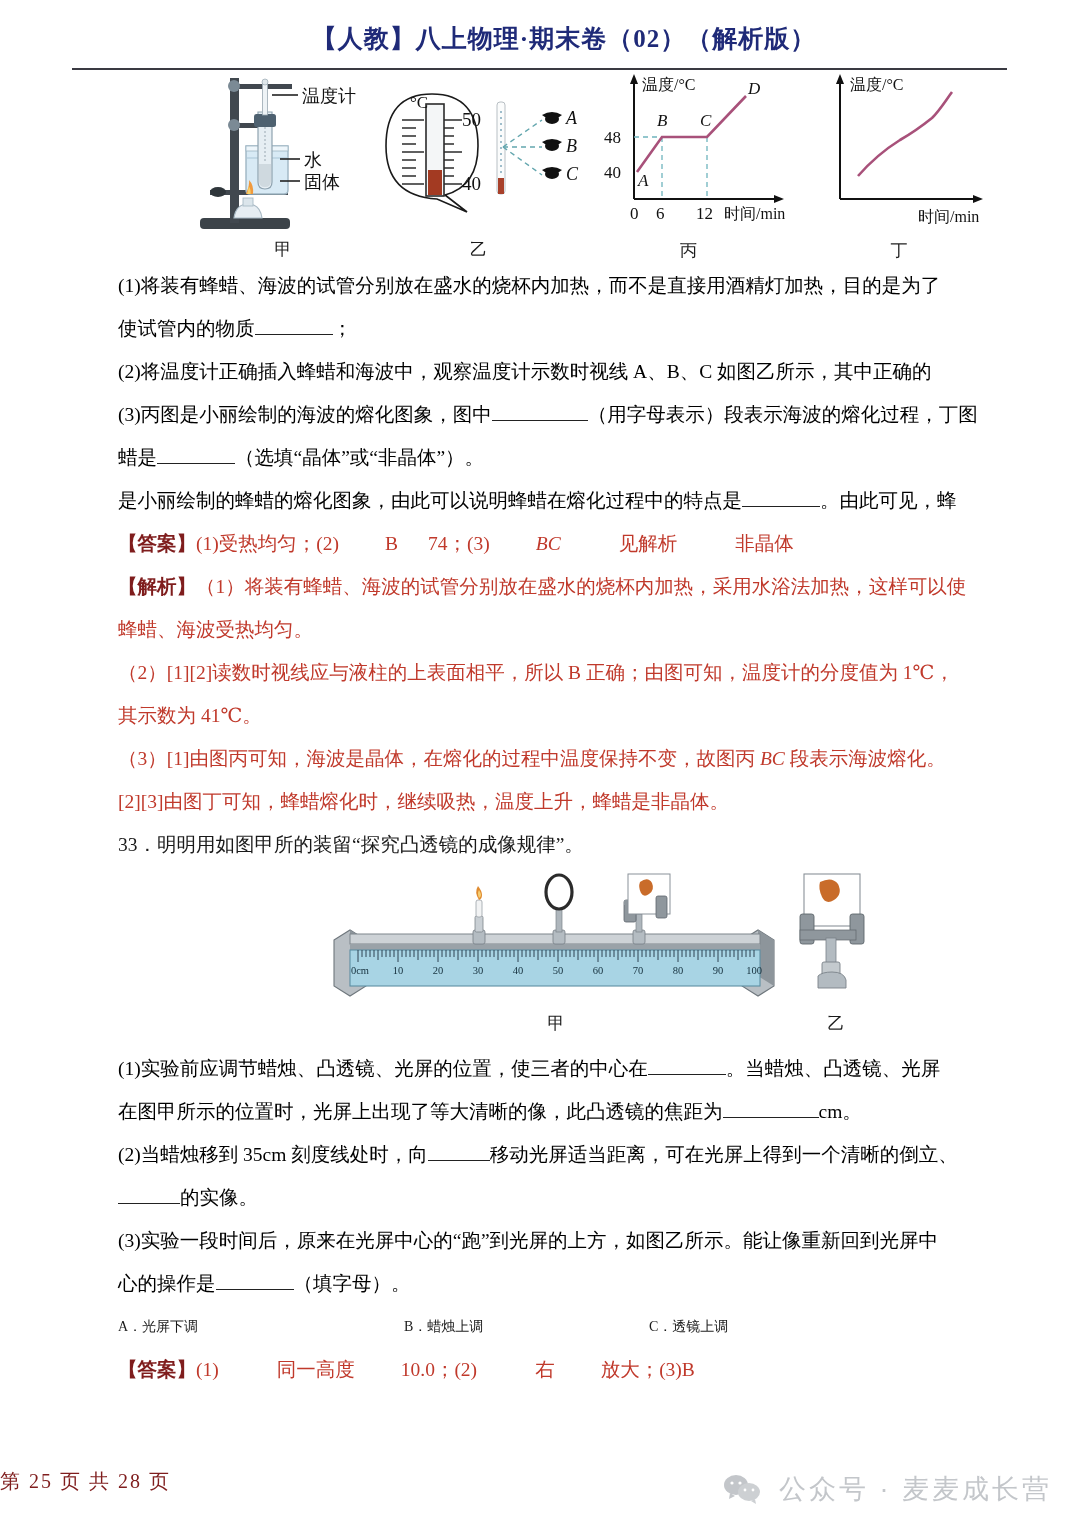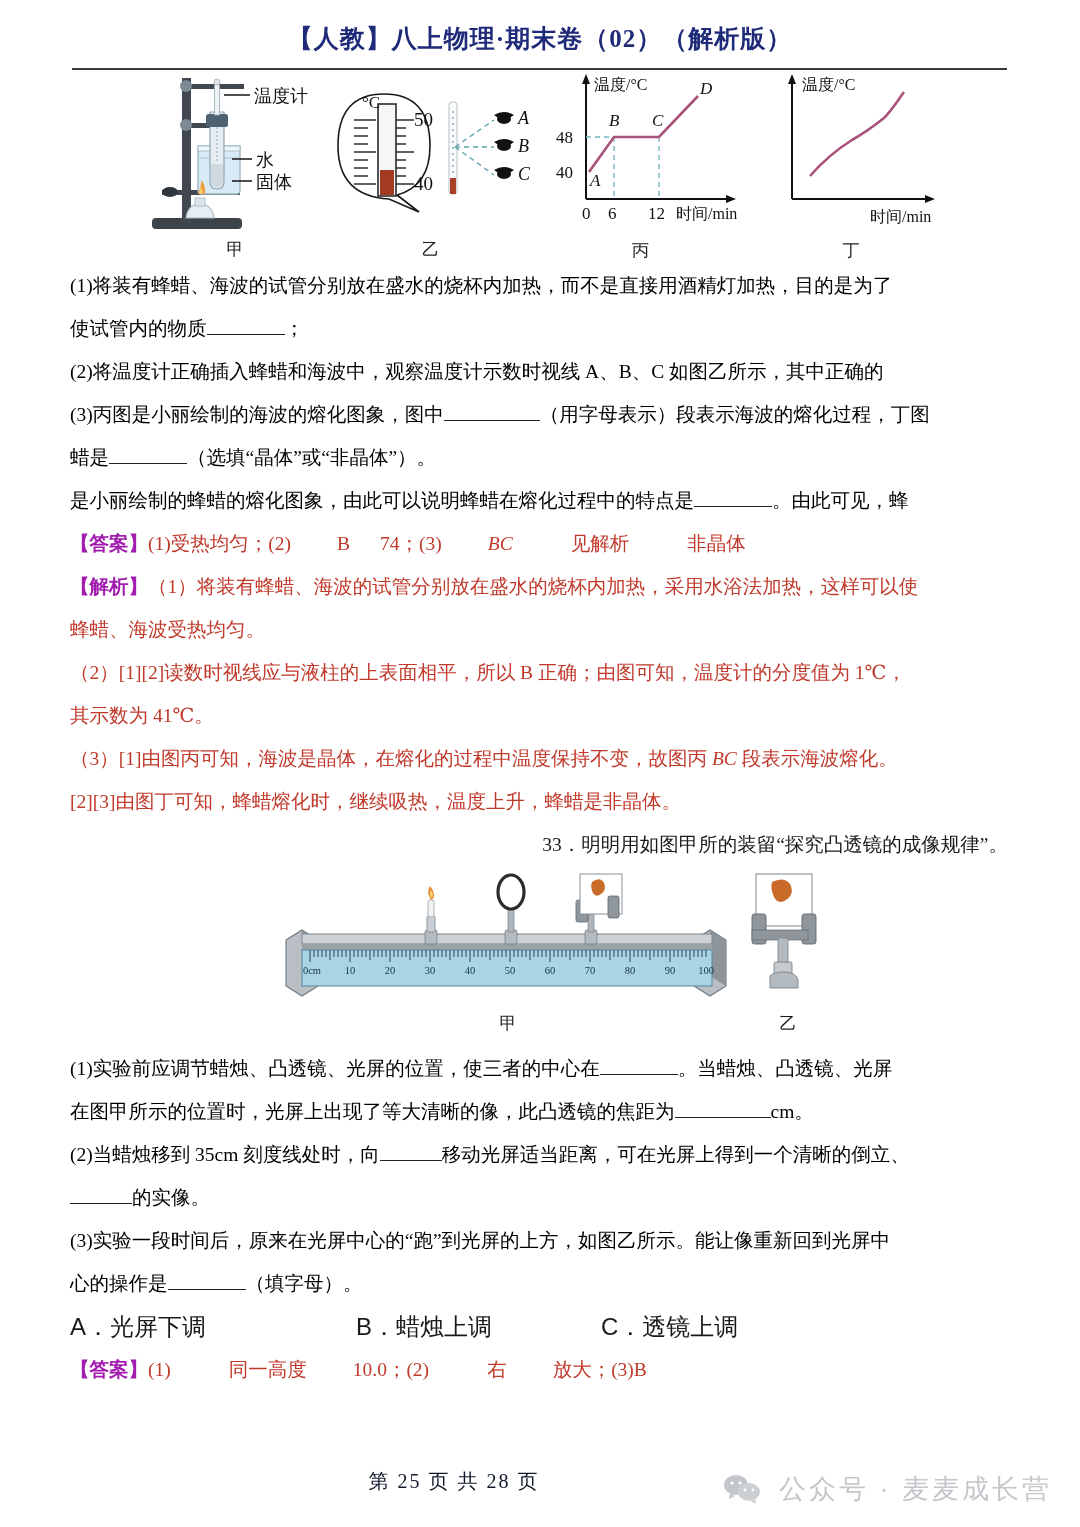--- a/index.html
+++ b/index.html
@@ -13,20 +13,21 @@
     position: relative;
     font-family: "Liberation Serif", "DejaVu Serif", serif;
     color: #1a1a1a;
     overflow: hidden;
   }
   .page {
     position: relative;
     width: 1080px;
     height: 1527px;
     box-sizing: border-box;
+    padding-left: 48px;
   }
 
   
   .header-title {
     text-align: center;
     font-family: "Liberation Serif", "DejaVu Serif", serif;
     font-weight: bold;
     font-size: 25px;
     color: #1f2a78;
     letter-spacing: 1px;
@@ -88,62 +89,61 @@
   .ans {
     color: #c0392b;
     font-size: 19.5px;
     line-height: 43px;
     font-family: "Liberation Serif", "DejaVu Serif", serif;
     margin: 0 72px 0 70px;
     text-align: justify;
     text-justify: inter-ideograph;
   }
   .ans p { margin: 0; }
-  .ans .tag { color: #a21caf; font-weight: bold; }
+  .ans .tag { color: #7f1d1d; font-weight: bold; }
   .ital { font-style: italic; }
   .sp1 { display: inline-block; width: 46px; }
   .sp2 { display: inline-block; width: 30px; }
   .sp3 { display: inline-block; width: 58px; }
 
   .qnum {
     font-size: 19.5px;
     line-height: 43px;
     margin: 0 72px 0 70px;
     font-family: "Liberation Serif", "DejaVu Serif", serif;
-    text-align: right;
   }
 
   .options {
-    font-size: 24px;
+    font-size: 14px;
     line-height: 43px;
     margin: 0 72px 0 70px;
-    font-family: Liberation Sans, sans-serif;
+    font-family: Liberation Serif, serif;
     display: flex;
   }
   .opt { }
   .opt:nth-child(1) { width: 250px; }
   .opt:nth-child(2) { width: 245px; margin-left: 36px; }
 
   
   .figrow2 {
     position: relative;
     height: 175px;
     margin-top: 6px;
   }
 
   
   .footer {
     position: absolute;
     left: 0;
     bottom: 32px;
     width: 908px;
-    text-align: center;
+    text-align: left;
     font-size: 20px;
     letter-spacing: 2px;
-    color: #0f172a;
+    color: #7f1d1d;
     font-family: "Liberation Serif", "DejaVu Serif", serif;
   }
   .watermark {
     position: absolute;
     right: 28px;
     bottom: 20px;
     display: flex;
     align-items: center;
     gap: 18px;
     color: #c3c6ca;

